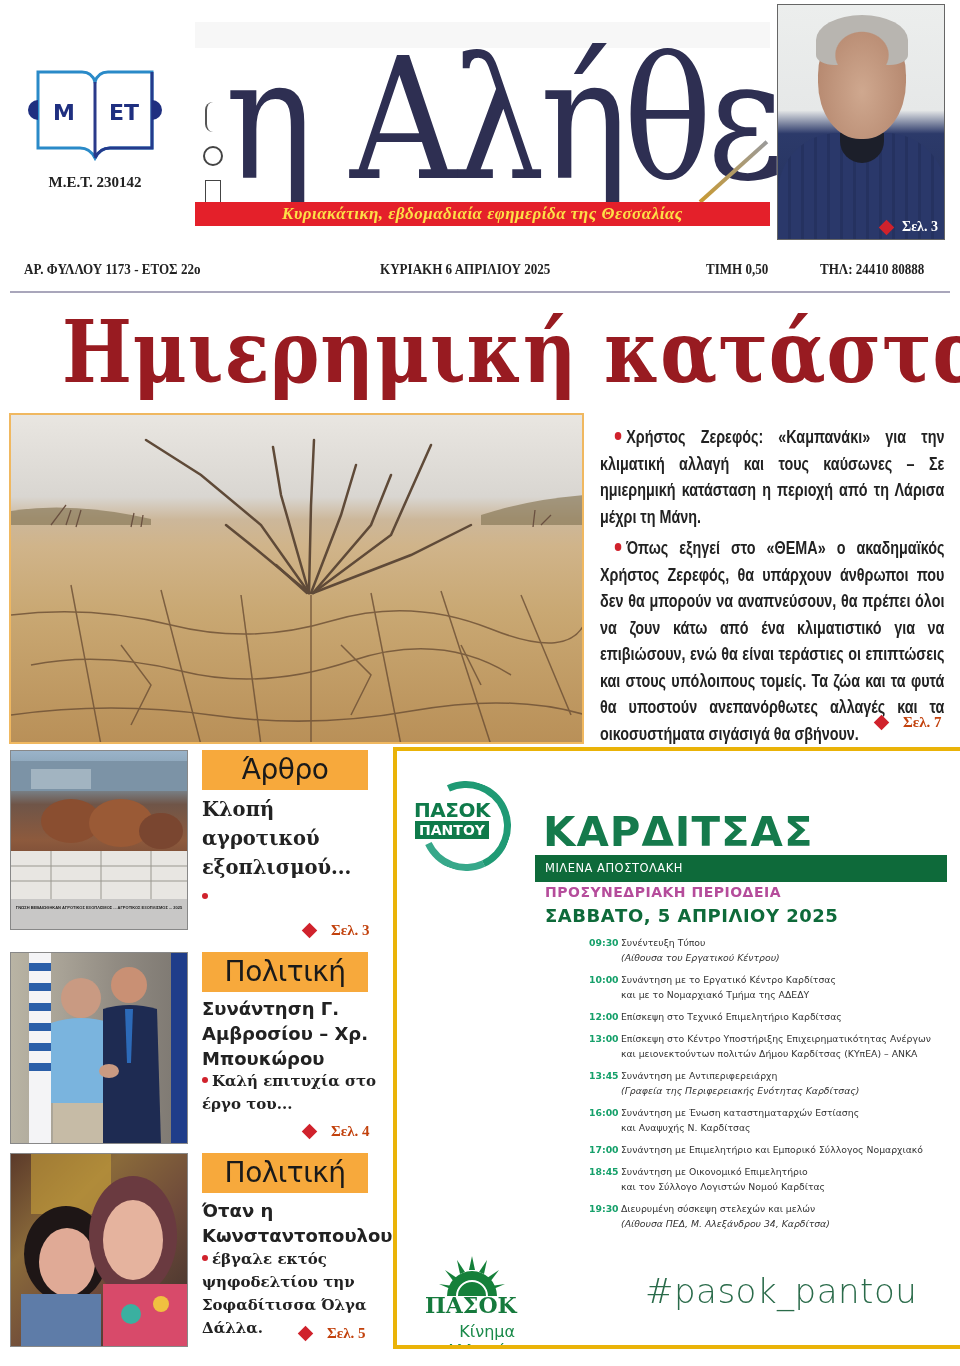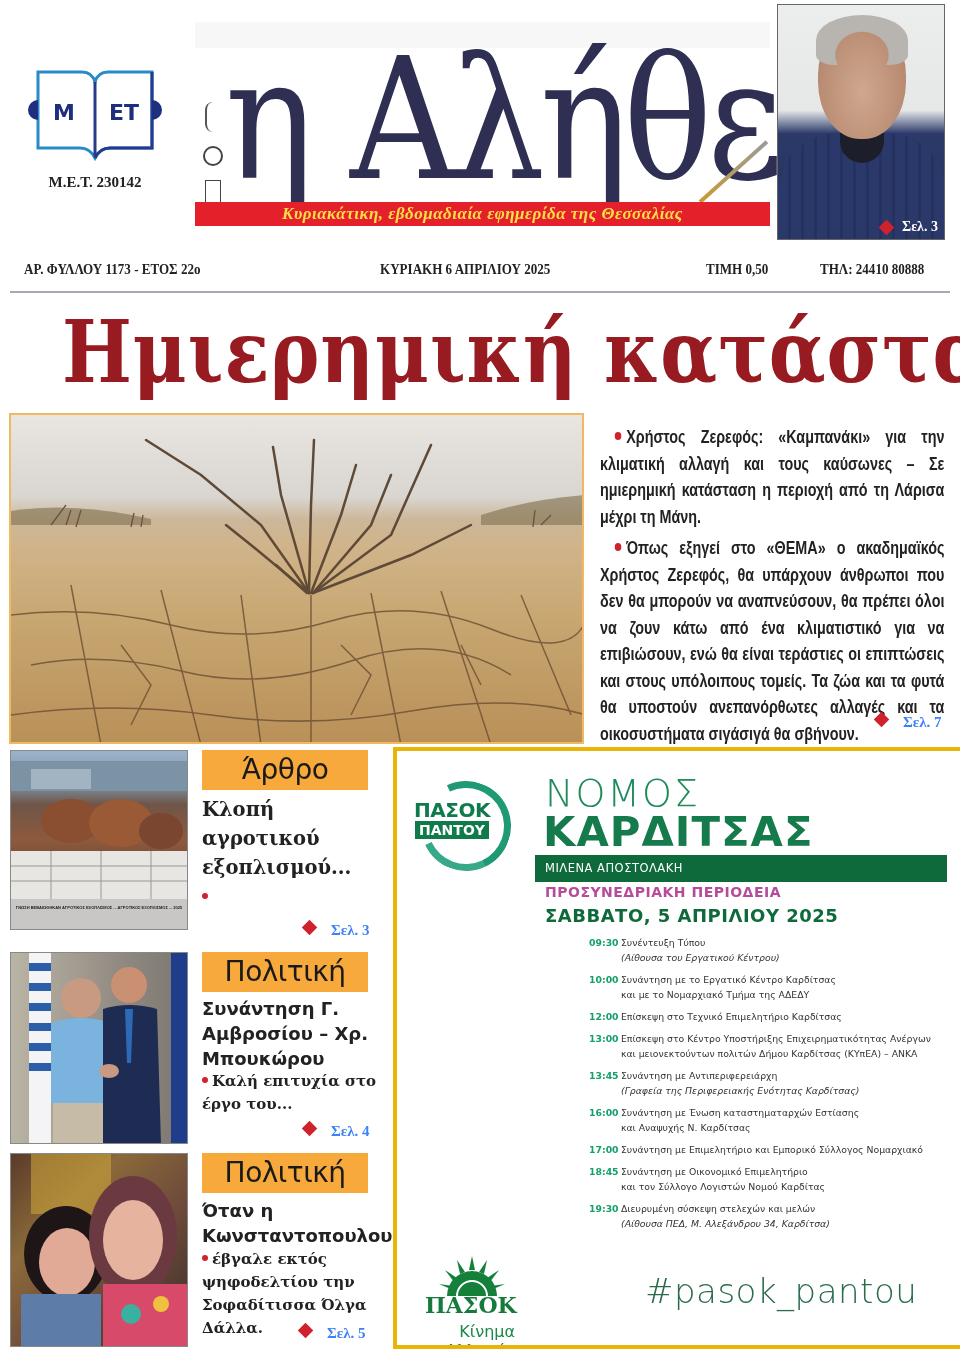--- a/index.html
+++ b/index.html
@@ -55,21 +55,21 @@
   
   .main-photo { position: absolute; left: 9px; top: 413px; width: 575px; height: 331px; border: 2px solid #f0b860; overflow: hidden;
     background: linear-gradient(180deg, #e9e6e1 0%, #d9d6d1 25%, #ccb79a 32%, #d0b48a 40%, #c9a873 60%, #b99058 100%); }
   .main-photo svg { position: absolute; left: 0; top: 0; }
 
   
   .lead { position: absolute; left: 600px; top: 424px; width: 345px; font-family: "Liberation Sans", sans-serif;
     font-weight: bold; font-size: 17.5px; line-height: 26.5px; color: #222; }
   .lead p { text-align: justify; text-indent: 18px; transform: scaleX(0.82); transform-origin: left top; width: 420px; margin-bottom: 5px; }
   .bullet { display: inline-block; width: 8px; height: 8px; background: #d0222c; border-radius: 50%; margin-right: 6px; vertical-align: middle; position: relative; top: -2px; }
-  .ref { font-family: "Liberation Serif", serif; font-weight: bold; font-size: 15px; color: #3b82f6; display: flex; gap: 16px; white-space: nowrap; }
+  .ref { font-family: "Liberation Serif", serif; font-weight: bold; font-size: 15px; color: #c2410c; display: flex; align-items: center; gap: 16px; white-space: nowrap; }
   .lead-ref { position: absolute; left: 876px; top: 714px; }
 
   
   .story-photo { position: absolute; left: 10px; width: 178px; border: 1px solid #888; overflow: hidden; }
   .sp1 { top: 750px; height: 180px; background: linear-gradient(180deg, #9ab3c9 0%, #7d97a8 18%, #6f5548 30%, #8d5a3d 50%, #7a4c36 62%, #d8d5d0 72%, #efece8 85%, #c9c7c3 100%); }
   .sp1 .caption { position: absolute; left: 0; bottom: 0; width: 100%; height: 30px; background: #c8c7c6; font-size: 4px; text-align: center; color: #222; padding-top: 6px; line-height: 6px; font-weight: bold; }
   .sp2 { top: 952px; height: 192px; background: linear-gradient(90deg, #b9b4a4 0%, #a7a195 30%, #918b82 60%, #7b7670 100%); }
   .sp3 { top: 1153px; height: 194px; background: linear-gradient(135deg, #5b3a2a 0%, #8a6a3a 30%, #6e4a3a 60%, #3a2e2a 100%); }
 
   .section-tag { position: absolute; left: 202px; width: 166px; height: 40px; background: #f7a93c; text-align: center;
@@ -288,21 +288,20 @@
 </div>
 
 <div class="ad">
   <div class="pasok-pantou">
     <div class="pp-ring"></div>
     <div class="pp-text">
       <span class="pp-line1">ΠΑΣΟΚ</span>
       <span class="pp-line2">ΠΑΝΤΟΥ</span>
     </div>
   </div>
-  <div class="ad-nomos">ΝΟΜΟΣ</div>
   <div class="ad-karditsa">ΚΑΡΔΙΤΣΑΣ</div>
   <div class="ad-bar">
     <span>ΜΙΛΕΝΑ ΑΠΟΣΤΟΛΑΚΗ</span>
   </div>
   <div class="ad-tour">ΠΡΟΣΥΝΕΔΡΙΑΚΗ ΠΕΡΙΟΔΕΙΑ</div>
   <div class="ad-date">ΣΑΒΒΑΤΟ, 5 ΑΠΡΙΛΙΟΥ 2025</div>
 
   <div class="schedule" id="schedule">
       <div class="sched-item">
         <span class="sched-time">09:30</span>

